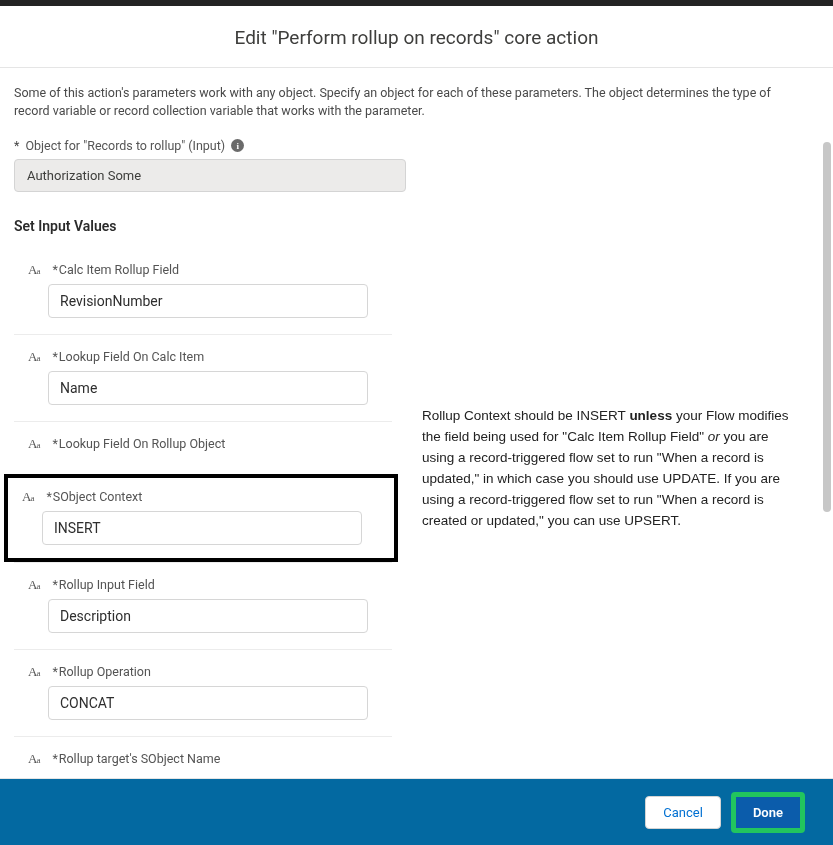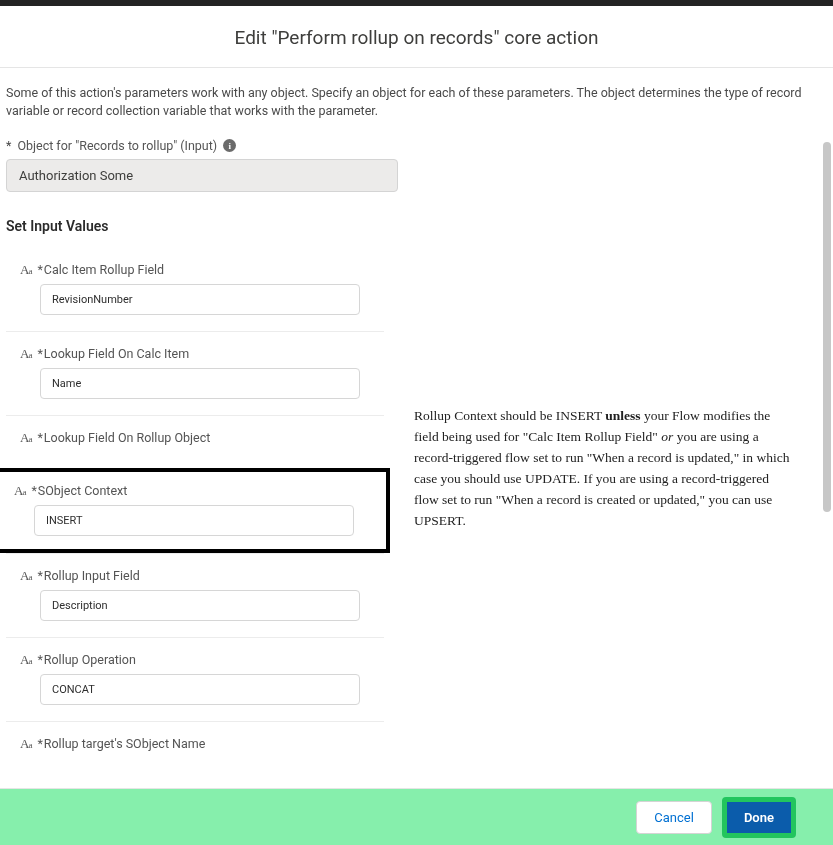--- a/index.html
+++ b/index.html
@@ -19,21 +19,21 @@
     border-bottom: 1px solid #e5e5e5;
   }
   .header-title {
     font-size: 19px;
     font-weight: 400;
     color: #3e3e3c;
   }
   .scroll-area {
     height: 730px;
     overflow: hidden;
-    padding: 16px 18px 0 6px;
+    padding: 16px 18px 0 14px;
     position: relative;
   }
   .scrollbar-track {
     position: absolute;
     right: 2px;
     top: 74px;
     width: 8px;
     height: 370px;
     background: #c7c7c7;
     border-radius: 4px;
@@ -97,21 +97,21 @@
   .field-block.highlighted {
     border: 4px solid #000;
     padding: 11px 10px 13px 10px;
     margin-left: -10px;
     margin-right: -6px;
     border-top: 4px solid #000;
   }
   .field-label {
     display: flex;
     align-items: baseline;
-    gap: 4px;
+    gap: 11px;
     font-size: 12.5px;
     color: #545454;
     margin-bottom: 6px;
     padding-left: 14px;
   }
   .field-block.highlighted .field-label { padding-left: 4px; }
   .aa-icon {
     font-family: "Times New Roman", serif;
     color: #555;
     font-size: 12px;
@@ -122,47 +122,47 @@
   }
   .aa-icon .big { font-size: 13px; }
   .aa-icon .small { font-size: 9px; }
   .req-star { color: #555; margin-right: 1px; }
   .field-input {
     margin-left: 34px;
     width: 320px;
     border: 1px solid #d6d6d6;
     border-radius: 4px;
     padding: 8px 11px;
-    font-size: 11px;
+    font-size: 14px;
     color: #2e2e2e;
     background: #fff;
     outline: none;
     font-family: inherit;
   }
   .field-block.highlighted .field-input { margin-left: 24px; }
   .help-text {
-    font-family: Liberation Serif, serif;
+    font-family: Liberation Sans, sans-serif;
     font-size: 13.5px;
     line-height: 1.55;
     color: #222;
     margin-top: 10px;
   }
   .help-text p { margin-bottom: 18px; }
   .help-text .bold { font-weight: 700; }
   .help-text .ital { font-style: italic; }
   .footer {
     position: absolute;
     bottom: 0; left: 0; right: 0;
-    height: 57px;
+    height: 67px;
     border-top: 1px solid #e5e5e5;
-    background: #86efac;
+    background: #0369a1;
     display: flex;
     justify-content: flex-end;
     align-items: center;
-    padding-right: 37px;
+    padding-right: 28px;
     gap: 10px;
   }
   .btn {
     border-radius: 4px;
     padding: 8px 17px;
     font-size: 13px;
     cursor: pointer;
     font-family: inherit;
   }
   .btn-cancel {

